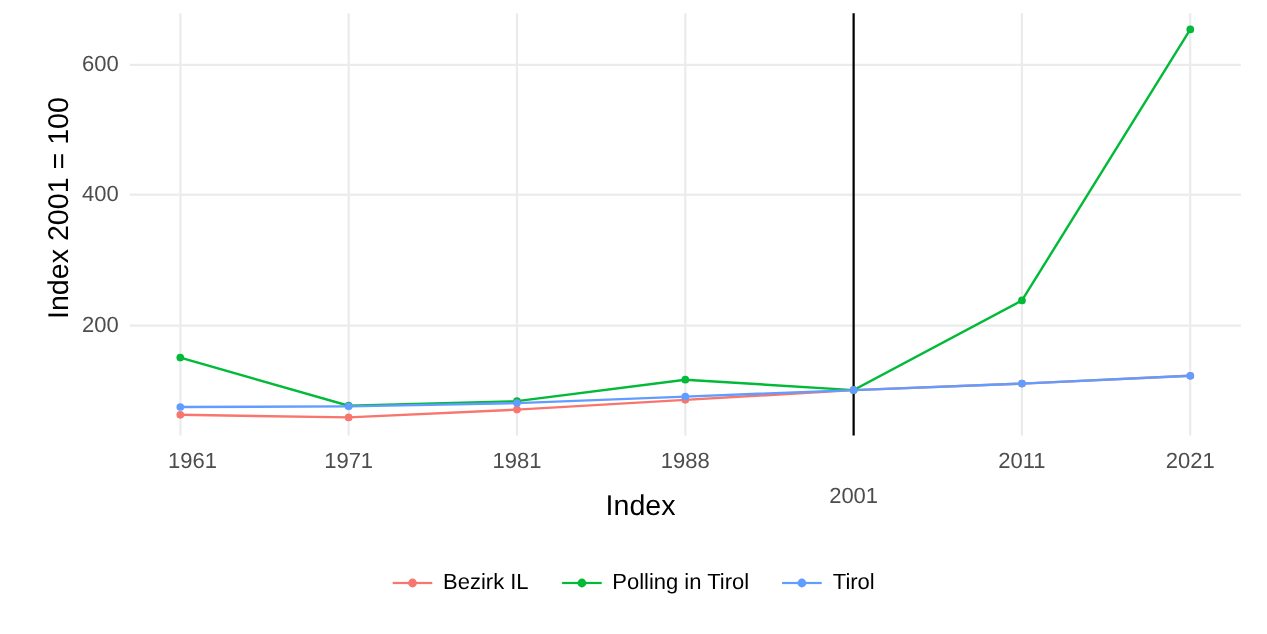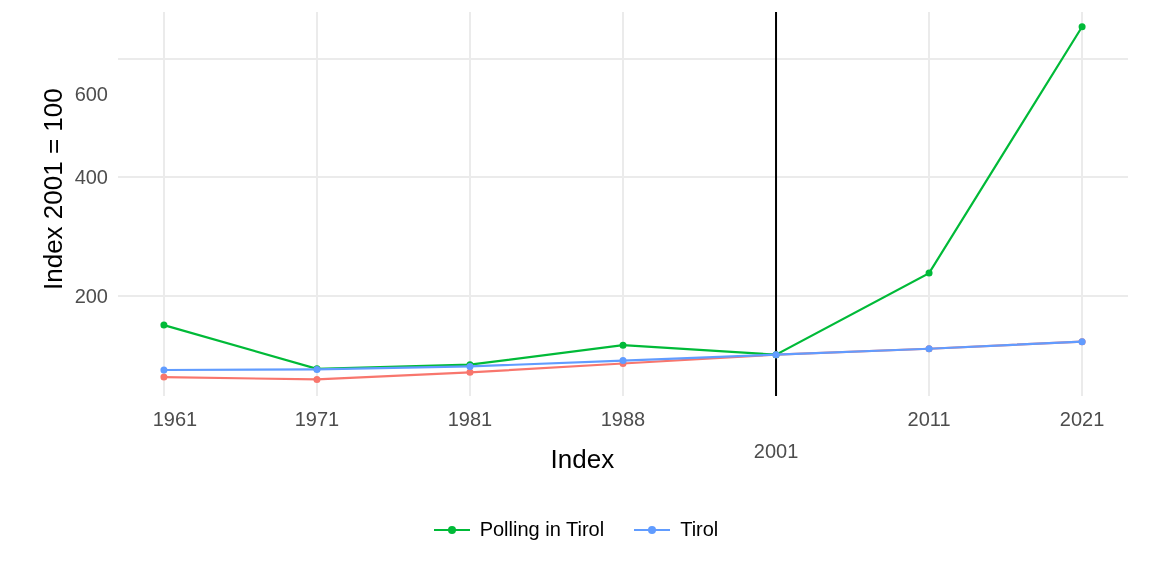--- a/index.html
+++ b/index.html
@@ -151,28 +151,35 @@
       <div class="tick-label-x" style="left: 316.939px; top: 408px;">1971</div>
       <div class="tick-label-x" style="left: 469.97px; top: 408px;">1981</div>
       <div class="tick-label-x" style="left: 623px; top: 408px;">1988</div>
       <div class="tick-label-x" style="left: 776.03px; top: 408px; margin-top: 32px;">2001</div>
       <div class="tick-label-x" style="left: 929.061px; top: 408px;">2011</div>
       <div class="tick-label-x" style="left: 1082.09px; top: 408px;">2021</div>
     </div>
   <div id="yticks">
       <div class="tick-label-y" style="top: 295.569px; right: 1044px;">200</div>
       <div class="tick-label-y" style="top: 177.415px; right: 1044px;">400</div>
-      <div class="tick-label-y" style="top: 59.2615px; right: 1044px; margin-top: 35px;">600</div>
+      <div class="tick-label-y" style="top: 59.2615px; right: 1044px;">600</div>
     </div>
 
   <div class="axis-title-x" id="xlab" style="top: 444px;">Index</div>
   <div class="axis-title-y" id="ylab" style="left: 38px; top: 290px;">Index 2001 = 100</div>
 
   <div class="legend" id="legend" style="top: 518px;">
     <div class="legend-row" id="legend-row">
+        <span class="legend-item">
+          <span class="legend-swatch">
+            <span class="line" style="background: rgb(248, 118, 109);"></span>
+            <span class="dot" style="background: rgb(248, 118, 109);"></span>
+          </span>
+          <span>Bezirk IL</span>
+        </span>
         <span class="legend-item">
           <span class="legend-swatch">
             <span class="line" style="background: rgb(0, 186, 56);"></span>
             <span class="dot" style="background: rgb(0, 186, 56);"></span>
           </span>
           <span>Polling in Tirol</span>
         </span>
         <span class="legend-item">
           <span class="legend-swatch">
             <span class="line" style="background: rgb(97, 156, 255);"></span>

